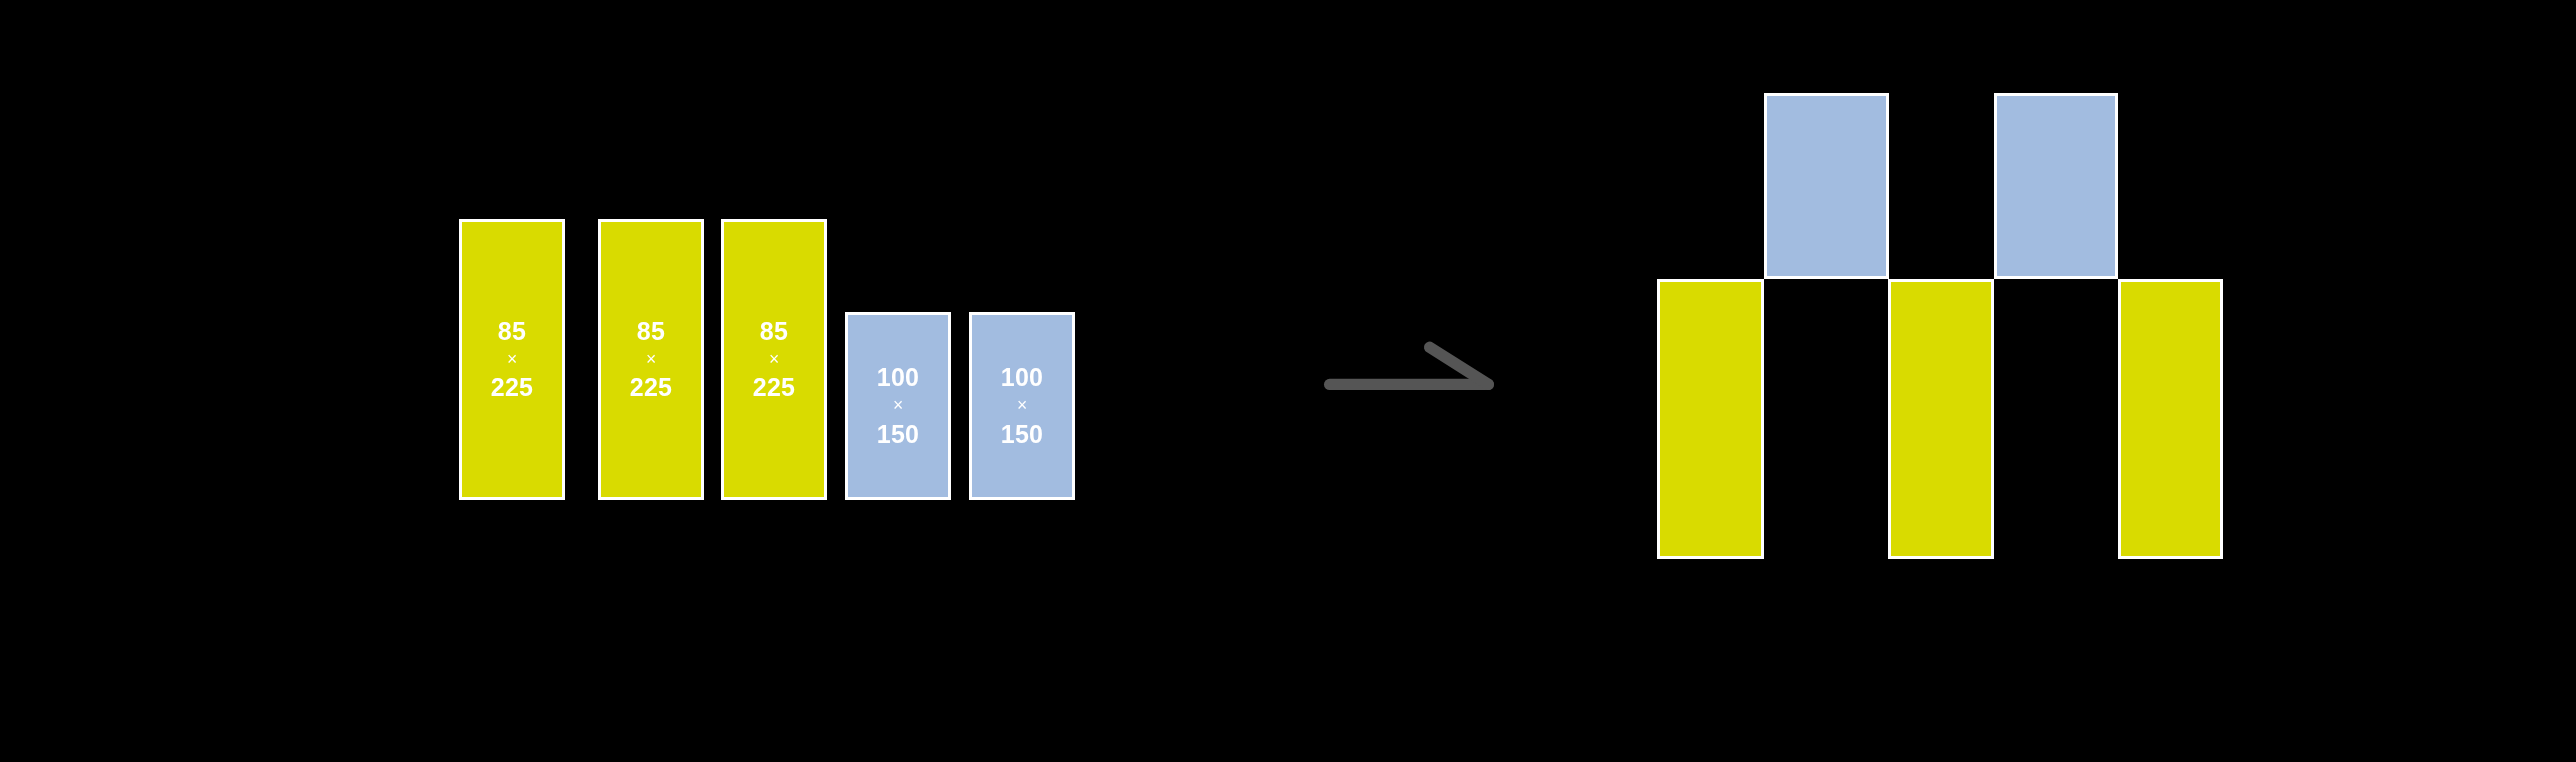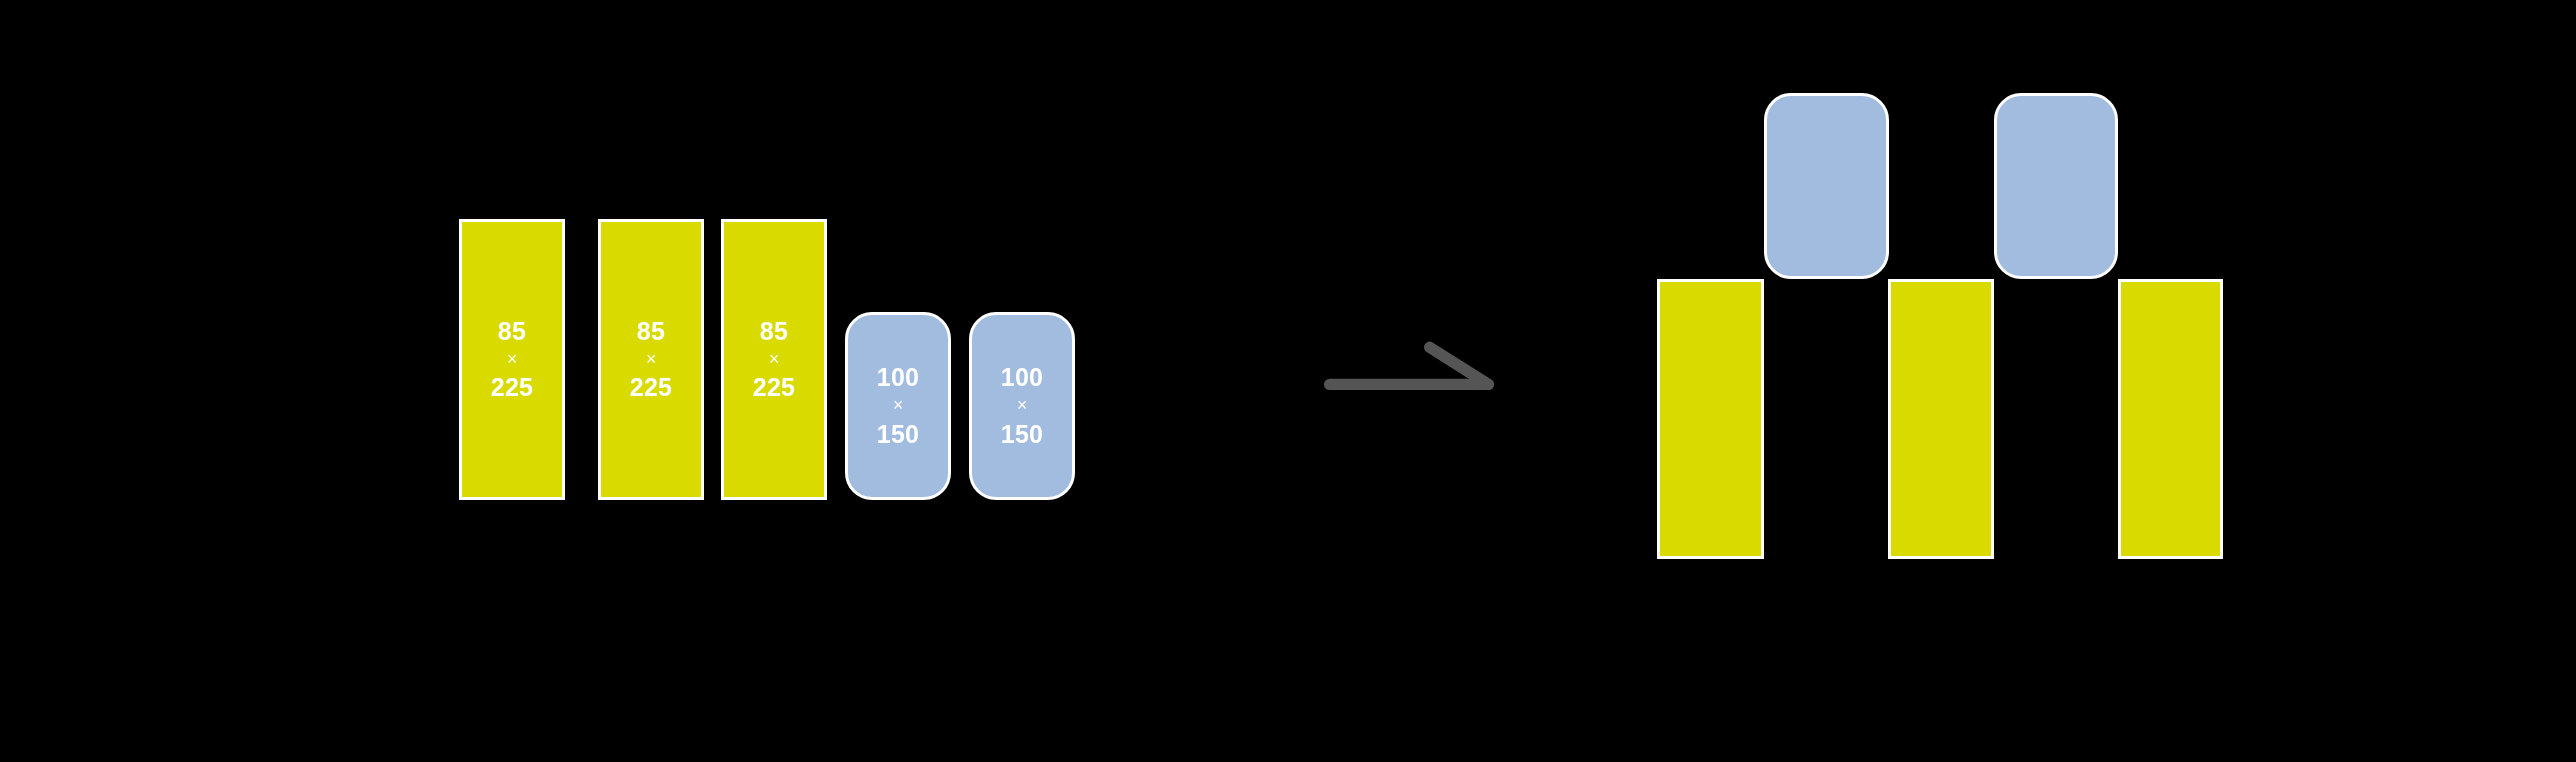--- a/index.html
+++ b/index.html
@@ -26,21 +26,21 @@
     border: 3.6px solid #ffffff;
     display: flex;
     flex-direction: column;
     align-items: center;
     justify-content: center;
     color: #ffffff;
     line-height: 1;
     user-select: none;
   }
   .piece.yellow { background: #d9db00; text-align: center; }
-  .piece.blue   { background: #a2bce0; border-radius: 27px; }
+  .piece.blue   { background: #a2bce0; }
 
   .piece .lbl-w,
   .piece .lbl-h {
     font-size: 25px;
     font-weight: 700;
     letter-spacing: 0.3px;
   }
   .piece .lbl-x {
     font-size: 17.5px;
     font-weight: 400;

